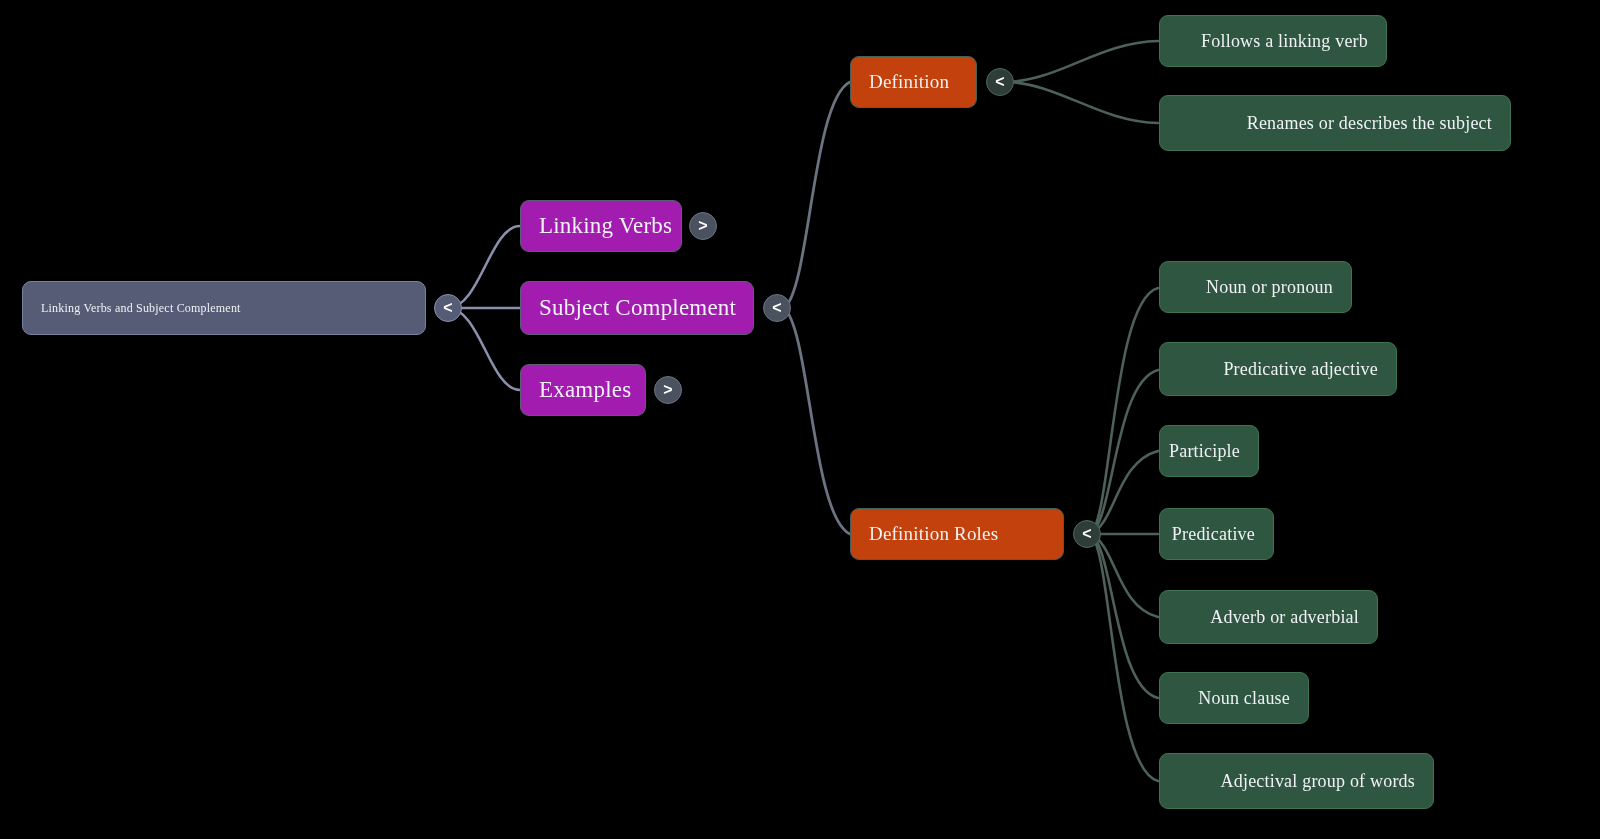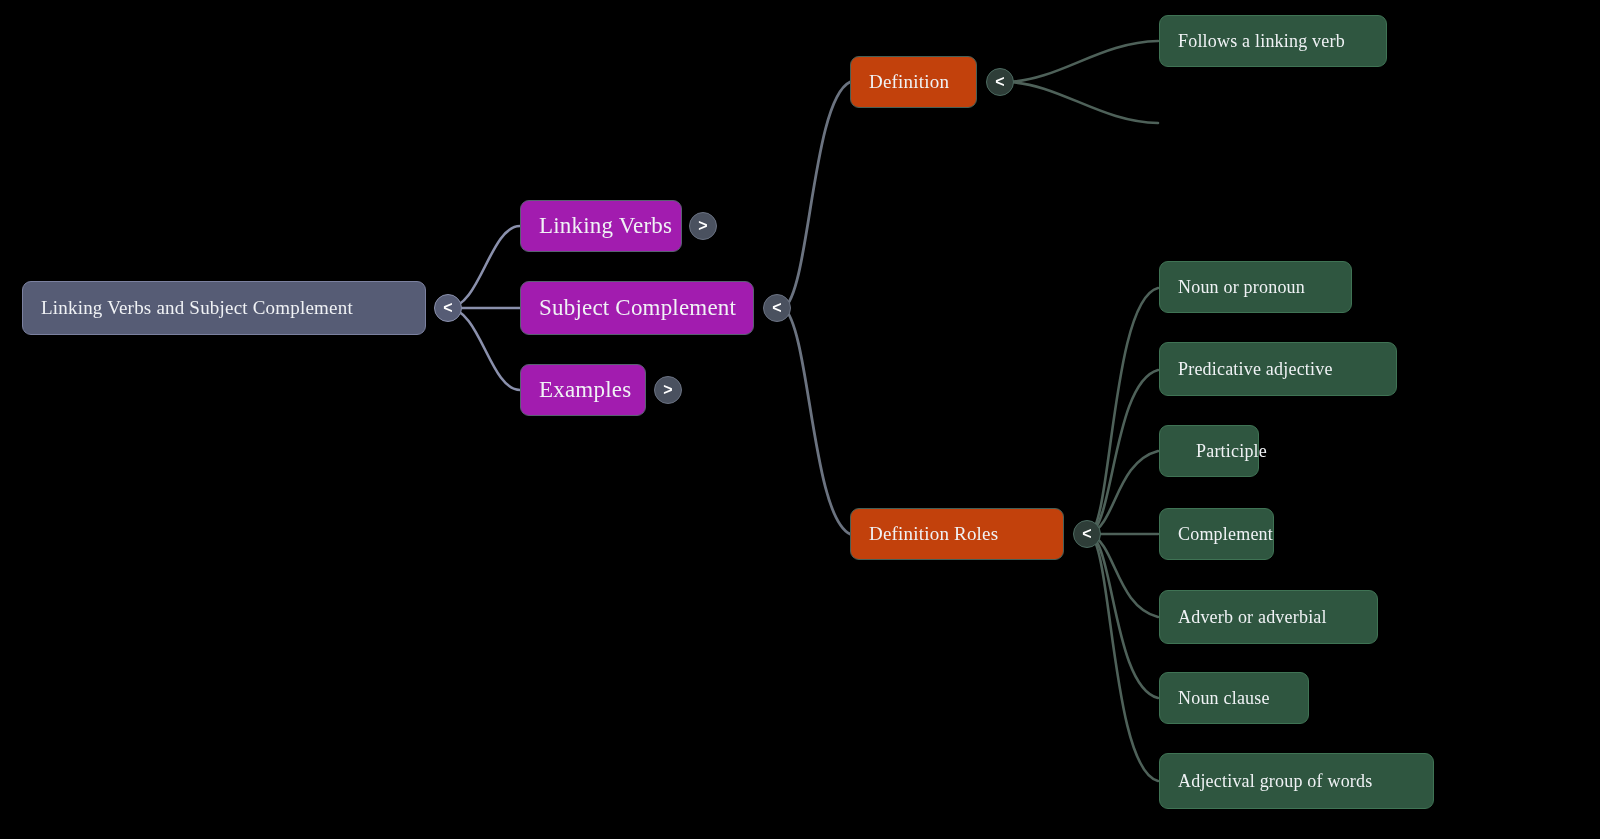--- a/index.html
+++ b/index.html
@@ -35,36 +35,37 @@
     align-items: center;
     border-radius: 9px;
     color: #f0f2f5;
     white-space: nowrap;
     padding: 0 18px;
     letter-spacing: 0.2px;
   }
   .node-root {
     background: #565c75;
     border: 1px solid #7b81a0;
-    font-size: 19px;
+    font-size: 12px;
   }
   .node-branch {
     background: #a21caf;
     border: 1px solid #596071;
     font-size: 23px;
   }
   .node-mid {
     background: #c2410c;
     border: 1px solid #466057;
     font-size: 19px;
   }
   .node-leaf {
     background: #2f5640;
     border: 1px solid #3f7354;
     font-size: 18px;
+    justify-content: flex-end;
   }
   .toggle {
     position: absolute;
     width: 28px;
     height: 28px;
     border-radius: 50%;
     display: flex;
     align-items: center;
     justify-content: center;
     font-family: "Liberation Sans", "DejaVu Sans", sans-serif;
@@ -156,35 +157,38 @@
     <span>Definition Roles</span>
   </div>
   <div class="toggle toggle-mid" style="left:1073px; top:520px;">
     <span>&lt;</span>
   </div>
 
   <div class="node node-leaf" style="left:1159px; top:15px; width:228px; height:52px;">
     <span>Follows a linking verb</span>
   </div>
 
+  <div class="node node-leaf" style="left:1159px; top:95px; width:352px; height:56px;">
+    <span>Renames or describes the subject</span>
+  </div>
 
   <div class="node node-leaf" style="left:1159px; top:261px; width:193px; height:52px;">
     <span>Noun or pronoun</span>
   </div>
 
   <div class="node node-leaf" style="left:1159px; top:342px; width:238px; height:54px;">
     <span>Predicative adjective</span>
   </div>
 
   <div class="node node-leaf" style="left:1159px; top:425px; width:100px; height:52px;padding-left:36px;">
     <span>Participle</span>
   </div>
 
   <div class="node node-leaf" style="left:1159px; top:508px; width:115px; height:52px;">
-    <span>Complement</span>
+    <span>Predicative</span>
   </div>
 
   <div class="node node-leaf" style="left:1159px; top:590px; width:219px; height:54px;">
     <span>Adverb or adverbial</span>
   </div>
 
   <div class="node node-leaf" style="left:1159px; top:672px; width:150px; height:52px;">
     <span>Noun clause</span>
   </div>
 

